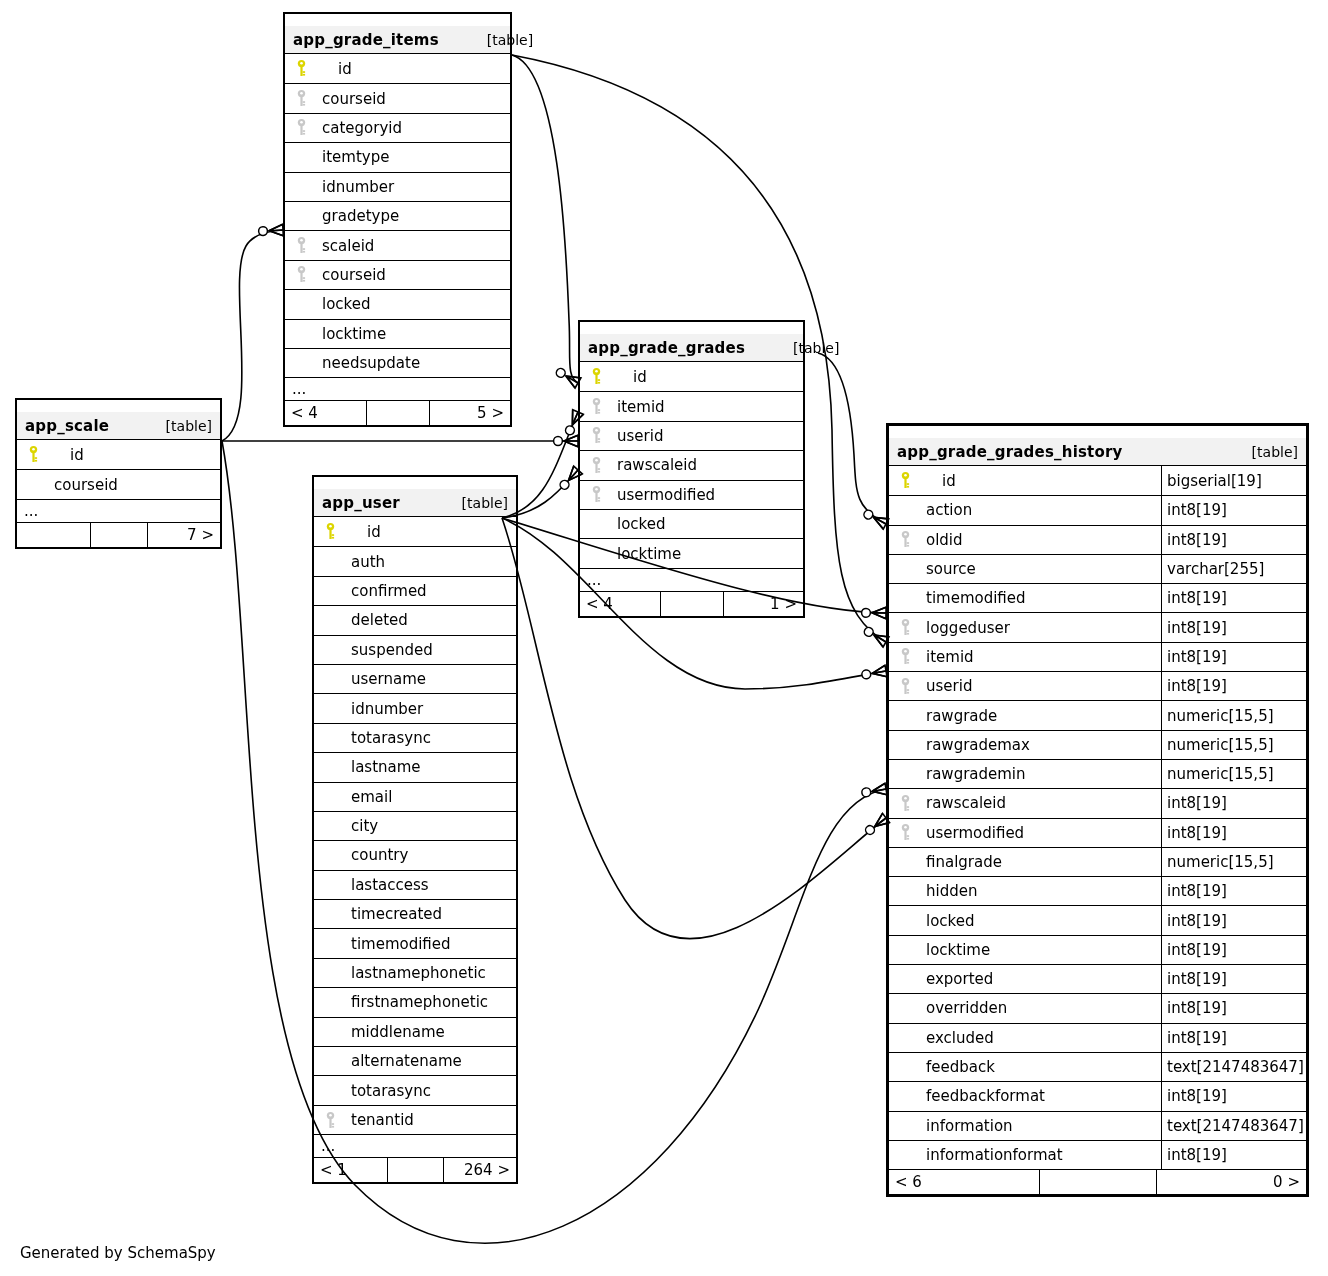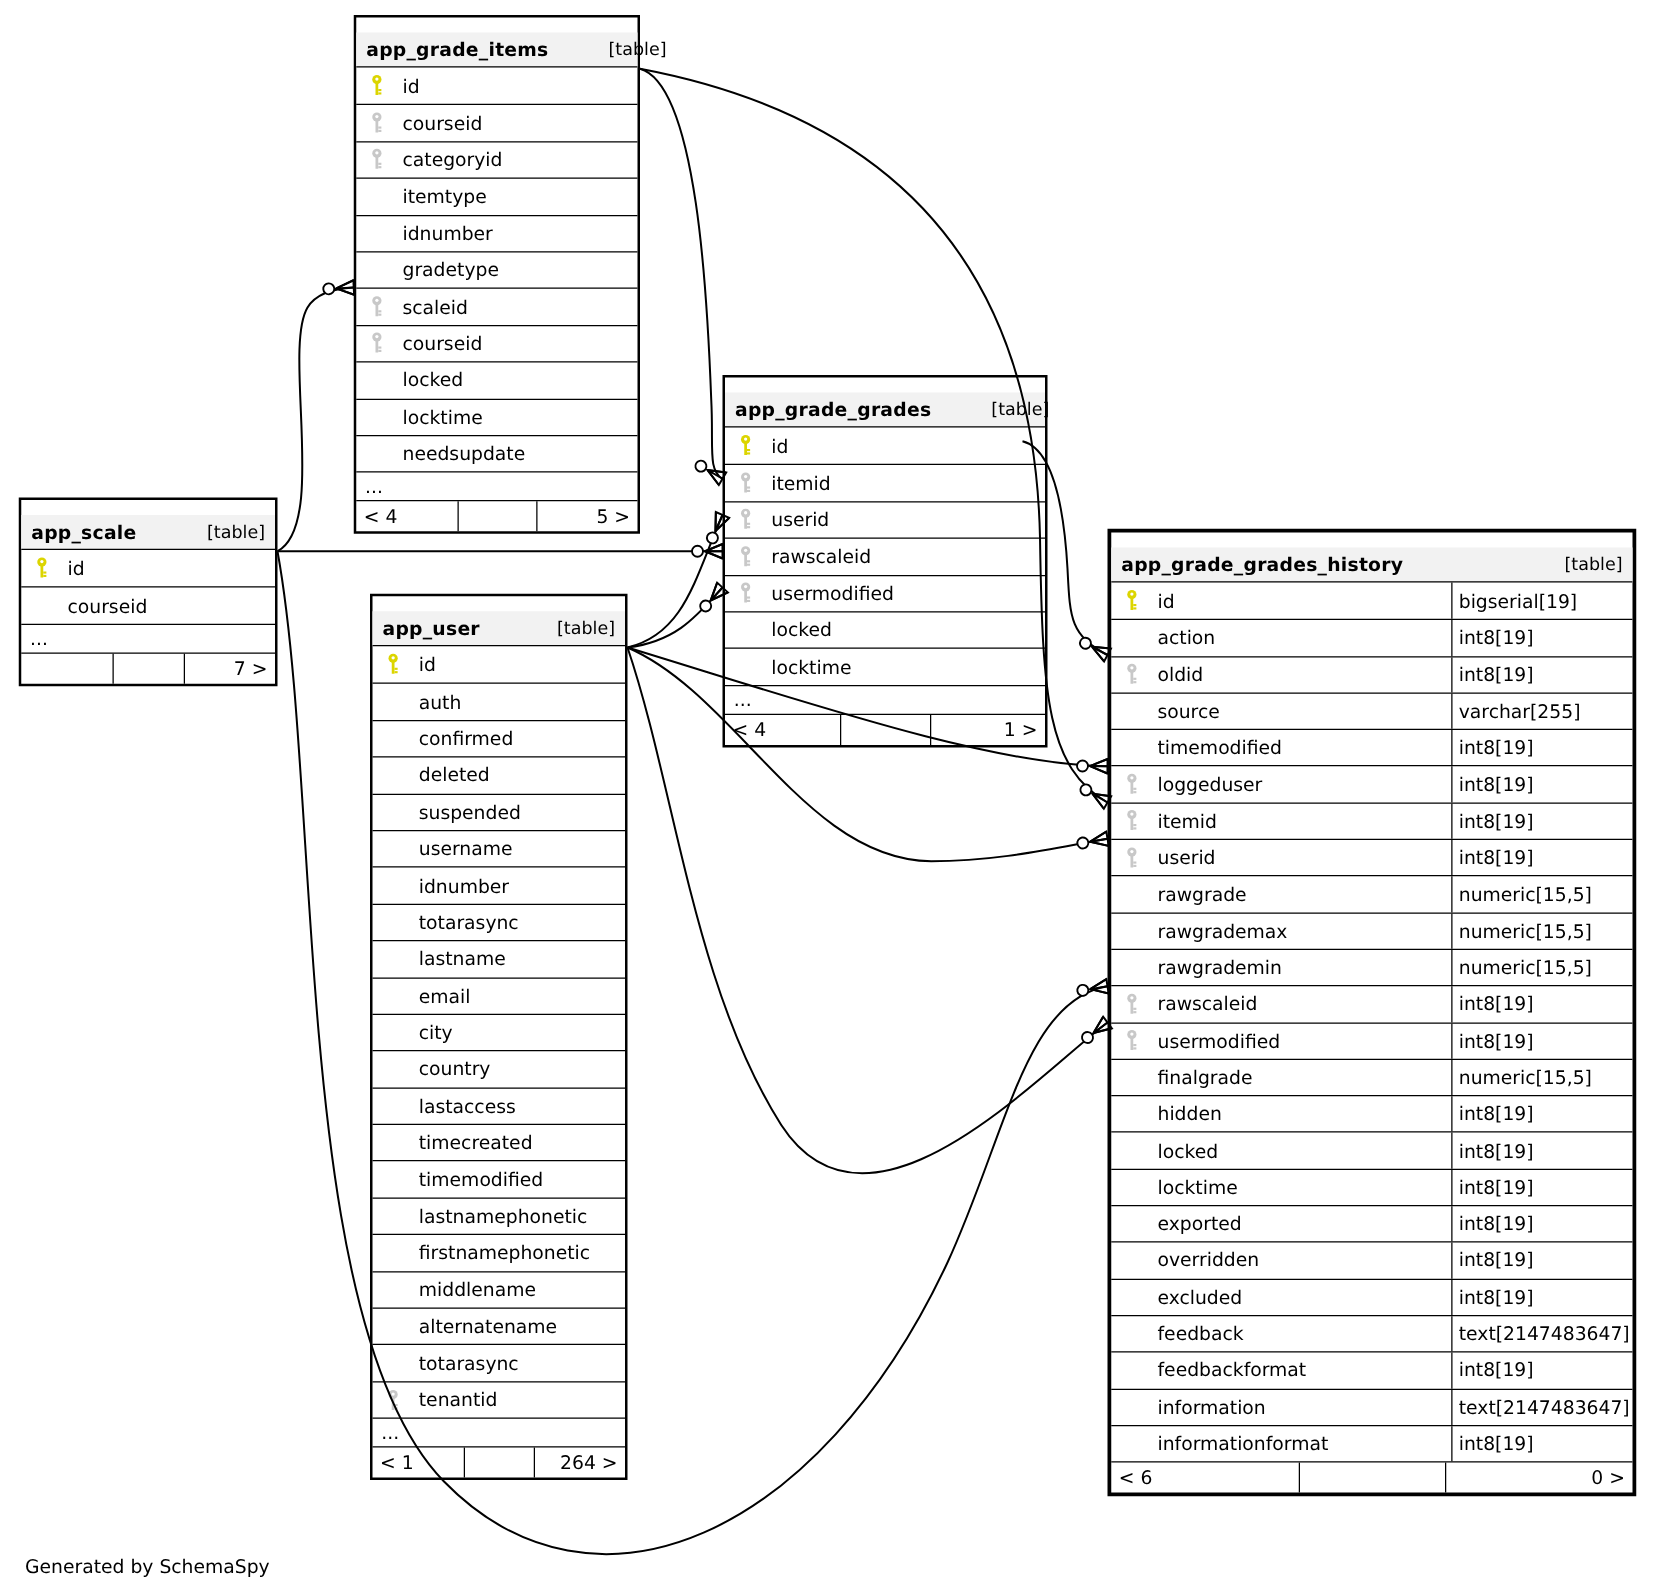--- a/index.html
+++ b/index.html
@@ -12,21 +12,21 @@
   .table-box{position:absolute;background:#fff;border:2px solid #000;box-sizing:border-box;z-index:1;}
   .table-box.thick{border-width:3px;}
 
   .tbl-header{display:flex;justify-content:space-between;align-items:center;background:#f2f2f2;
     border-bottom:1px solid #000;height:27px;padding:0 8px;margin-top:12px;}
   .tbl-title{font-weight:bold;font-size:15px;letter-spacing:0.2px;}
   .tbl-tag{font-size:14px;font-weight:normal;padding-left:48px;}
 
   .row{display:flex;align-items:center;height:29.4px;border-top:1px solid #000;box-sizing:border-box;
     font-size:15px;padding-left:9px;}
-  .rows .row:first-child{border-top:none;}
+  .rows .row:first-child{border-top:none;gap:16px;}
   .thick .row{height:29.3px;}
   .row .keyicon{width:15px;display:inline-flex;align-items:center;justify-content:center;flex:none;}
   .row .colname{margin-left:13px;white-space:nowrap;}
   .row.ellipsis{height:23px;padding-left:7px;font-size:15px;}
   .row.ellipsis .colname{margin-left:0;}
   .row .coltype{width:139px;flex:none;align-self:stretch;display:flex;align-items:center;
     border-left:1px solid #000;padding-left:5px;margin-left:auto;white-space:nowrap;font-size:15px;}
 
   .keyicon.pk{color:#dcd500;}
   .keyicon.fk{color:#c8c8c8;}
@@ -34,23 +34,23 @@
   .tbl-footer{display:flex;border-top:1px solid #000;height:25px;box-sizing:border-box;font-size:15px;}
   .tbl-footer .fcell{display:flex;align-items:center;box-sizing:border-box;}
   .tbl-footer .f-left{width:36%;padding-left:6px;}
   .tbl-footer .f-mid{width:28%;border-left:1px solid #000;}
   .tbl-footer .f-right{width:36%;border-left:1px solid #000;justify-content:flex-end;padding-right:6px;}
 
   #credit{position:absolute;left:20px;top:1244px;font-size:15px;z-index:1;}
 
   
   #t-app_grade_items{left:283px;top:12px;width:229px;}
-  #t-app_grade_grades{left:578px;top:300px;width:260px;}
+  #t-app_grade_grades{left:578px;top:320px;width:227px;}
   #t-app_scale{left:15px;top:398px;width:207px;}
-  #t-app_user{left:296px;top:475px;width:206px;}
+  #t-app_user{left:312px;top:475px;width:206px;}
   #t-app_grade_grades_history{left:886px;top:423px;width:423px;}
 </style>
 </head>
 <body>
 
 <div id="canvas">
 
   <svg id="relations-svg" width="1328" height="1276" viewBox="0 0 1328 1276" xmlns="http://www.w3.org/2000/svg">
     <defs>
       <marker id="crow" markerWidth="28" markerHeight="18" refX="26" refY="9" orient="auto" markerUnits="userSpaceOnUse">

